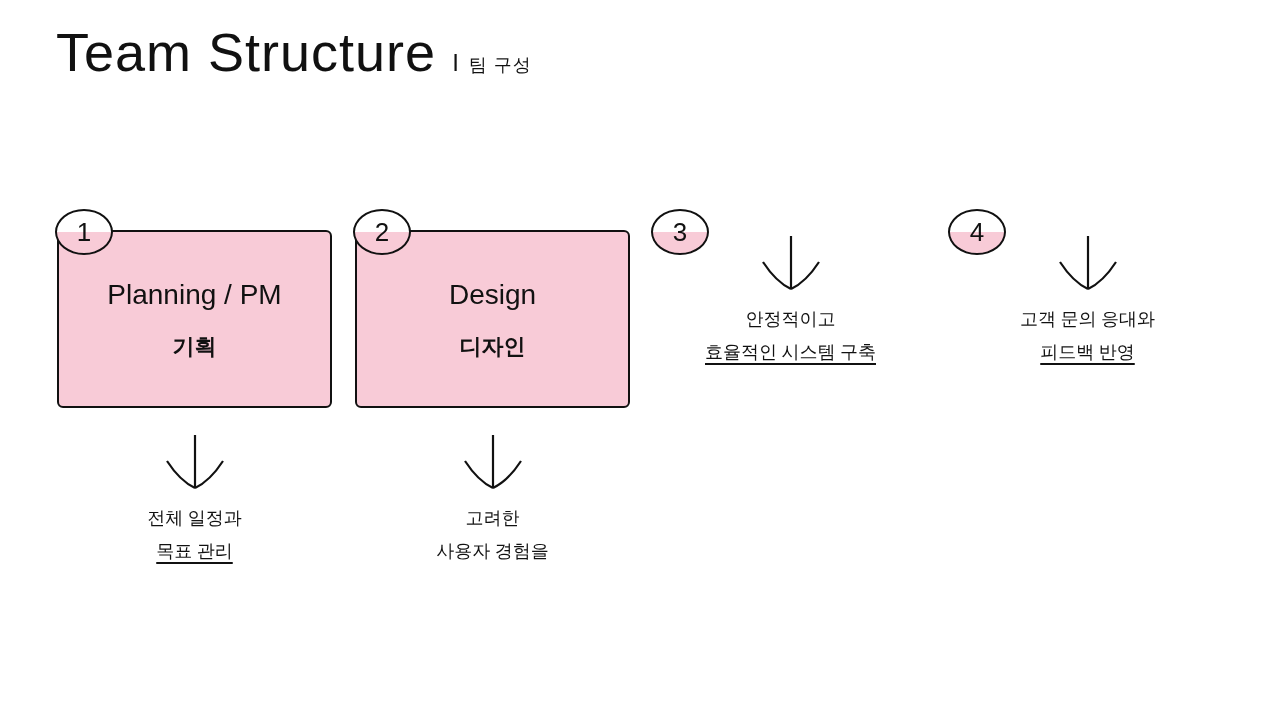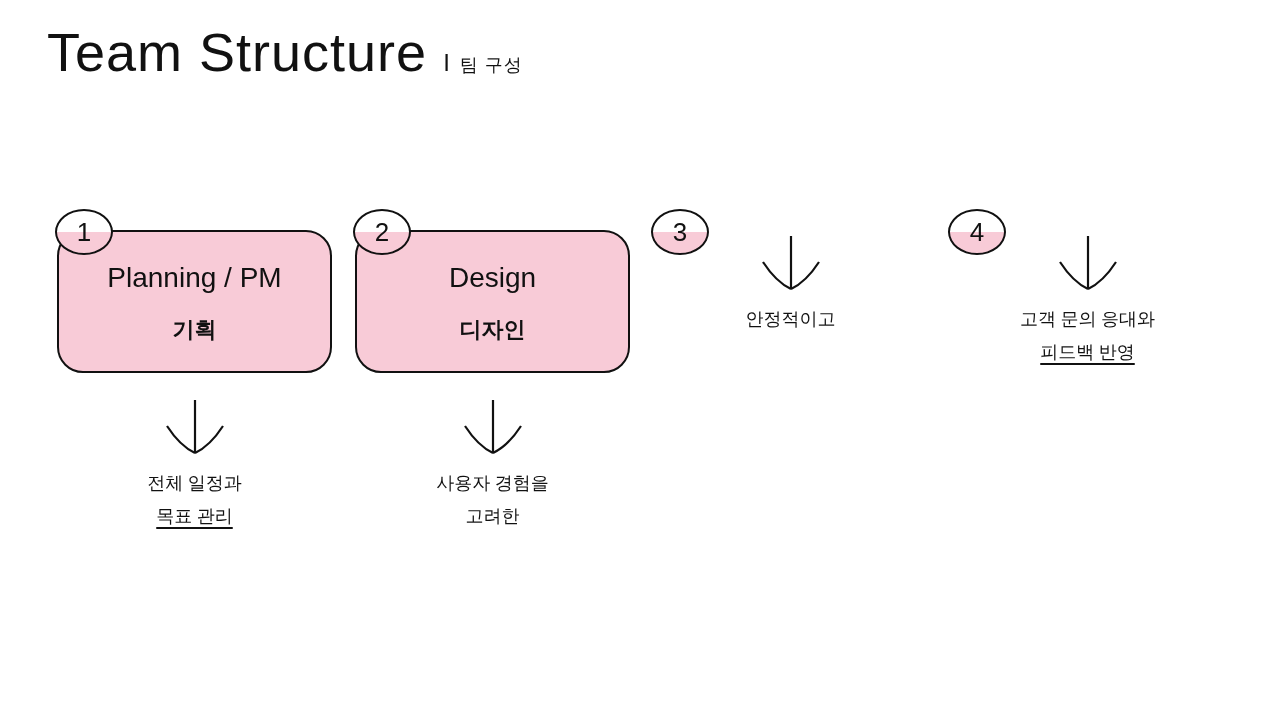--- a/index.html
+++ b/index.html
@@ -2,41 +2,41 @@
 <html style="--background: #FFFFFF; --box-fill: #F8CBD7; --box-border: #111111; --text: #111111;"><head>
 <meta charset="utf-8">
 <style>
   html,body { margin:0; padding:0; background:#e8e8e8; }
   .slide {
     position:relative; width:1280px; height:720px; margin:0 auto;
     background:var(--background,#ffffff);
     font-family:"Liberation Sans","DejaVu Sans",sans-serif;
     color:var(--text,#111111); overflow:hidden;
   }
-  .header { position:absolute; left:47px; top:20px; display:flex; align-items:baseline; }
+  .header { position:absolute; left:56px; top:20px; display:flex; align-items:baseline; }
   .title { margin:0; font-size:54px; font-weight:500; letter-spacing:1px; line-height:1.2; }
   .subtitle-group { margin-left:16px; display:flex; align-items:baseline; gap:10px; }
   .divider { font-size:24px; font-weight:400; }
   .subtitle { font-size:18px; font-weight:500; letter-spacing:1px; }
 
   .col { position:absolute; top:209px; width:275px; text-align:center; }
   .col-0 { left:57px; } .col-1 { left:355px; } .col-2 { left:653px; } .col-3 { left:950px; }
 
   .badge {
     position:absolute; left:-2px; top:0; width:58px; height:46px;
     box-sizing:border-box; border:2.5px solid var(--box-border,#111);
     border-radius:50%;
     background:linear-gradient(to bottom, #ffffff 21px, var(--box-fill,#F8CBD7) 21px);
     display:flex; align-items:center; justify-content:center;
     font-size:26px; font-weight:400; z-index:2;
   }
   .card {
-    box-sizing:border-box; margin-top:21px; width:275px; height:143px;
+    box-sizing:border-box; margin-top:21px; width:275px; height:178px;
     background:var(--box-fill,#F8CBD7);
-    border:2.5px solid var(--box-border,#111); border-radius:26px;
+    border:2.5px solid var(--box-border,#111); border-radius:6px;
     display:flex; flex-direction:column; align-items:center; justify-content:center; gap:20px;
     position:relative; z-index:1;
   }
   .card-title { font-size:28px; font-weight:500; line-height:36px; }
   .card-sub { font-size:22px; font-weight:700; line-height:28px; }
 
   .arrow { display:block; margin:26px auto 0; }
 
   .desc { margin-top:12px; font-size:18px; line-height:33px; font-weight:400;font-family:Liberation Serif, serif; }
   .desc span { display:block; }
@@ -77,34 +77,35 @@
     <div class="card">
       <div class="card-title">Design</div>
       <div class="card-sub">디자인</div>
     </div>
     <svg class="arrow" width="76" height="56" viewBox="0 0 76 56">
       <line x1="38" y1="1" x2="38" y2="54" stroke="#111" stroke-width="2.2" fill="none"></line>
       <path d="M10 27 Q 23 47 38 54" stroke="#111" stroke-width="2.2" fill="none"></path>
       <path d="M66 27 Q 53 47 38 54" stroke="#111" stroke-width="2.2" fill="none"></path>
     </svg>
     <div class="desc">
+      <span>고려한</span>
       <span>사용자 경험을</span>
-      <span>고려한</span>
     </div>
   </div>
 
   <div class="col col-2">
     <div class="badge">3</div>
     <svg class="arrow" width="76" height="56" viewBox="0 0 76 56">
       <line x1="38" y1="1" x2="38" y2="54" stroke="#111" stroke-width="2.2" fill="none"></line>
       <path d="M10 27 Q 23 47 38 54" stroke="#111" stroke-width="2.2" fill="none"></path>
       <path d="M66 27 Q 53 47 38 54" stroke="#111" stroke-width="2.2" fill="none"></path>
     </svg>
     <div class="desc">
       <span>안정적이고</span>
+      <span class="u">효율적인 시스템 구축</span>
     </div>
   </div>
 
   <div class="col col-3">
     <div class="badge">4</div>
     <svg class="arrow" width="76" height="56" viewBox="0 0 76 56">
       <line x1="38" y1="1" x2="38" y2="54" stroke="#111" stroke-width="2.2" fill="none"></line>
       <path d="M10 27 Q 23 47 38 54" stroke="#111" stroke-width="2.2" fill="none"></path>
       <path d="M66 27 Q 53 47 38 54" stroke="#111" stroke-width="2.2" fill="none"></path>
     </svg>

